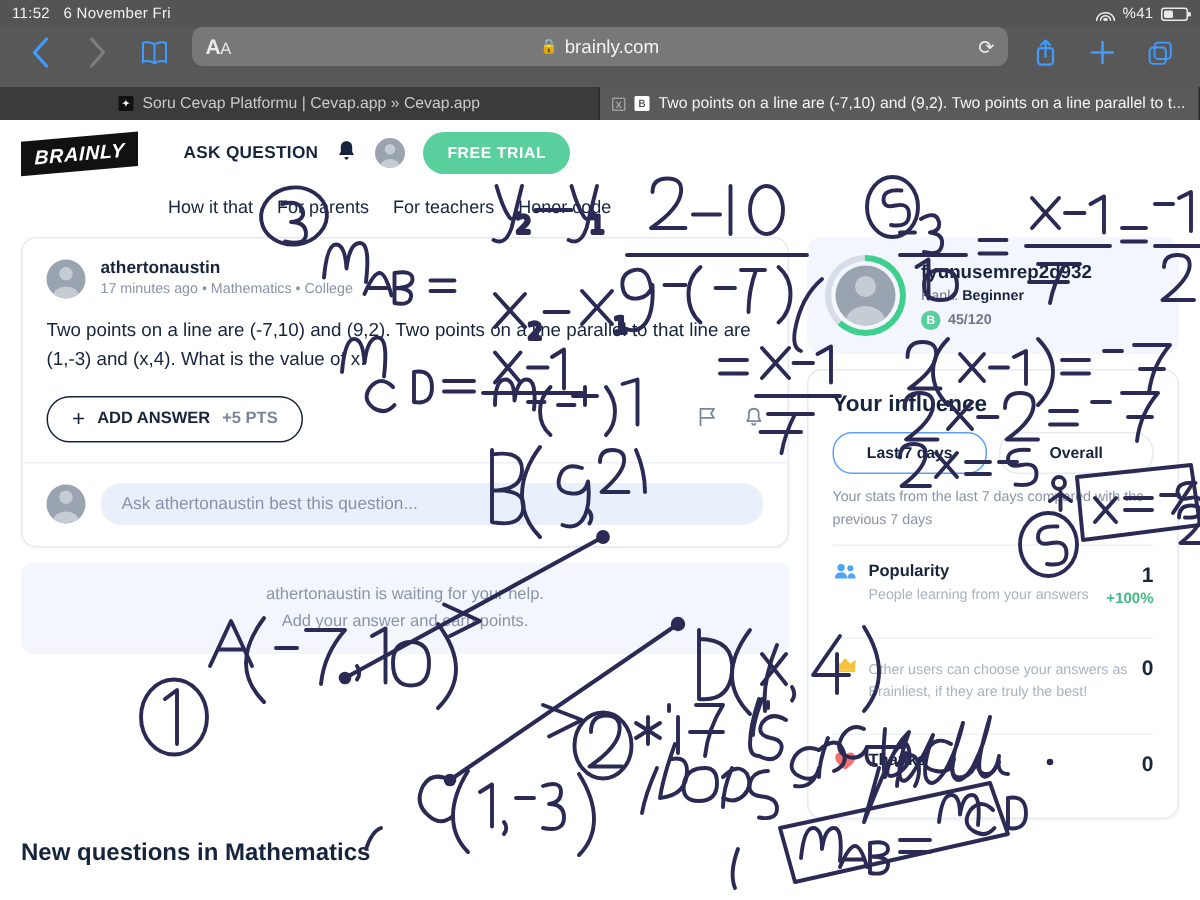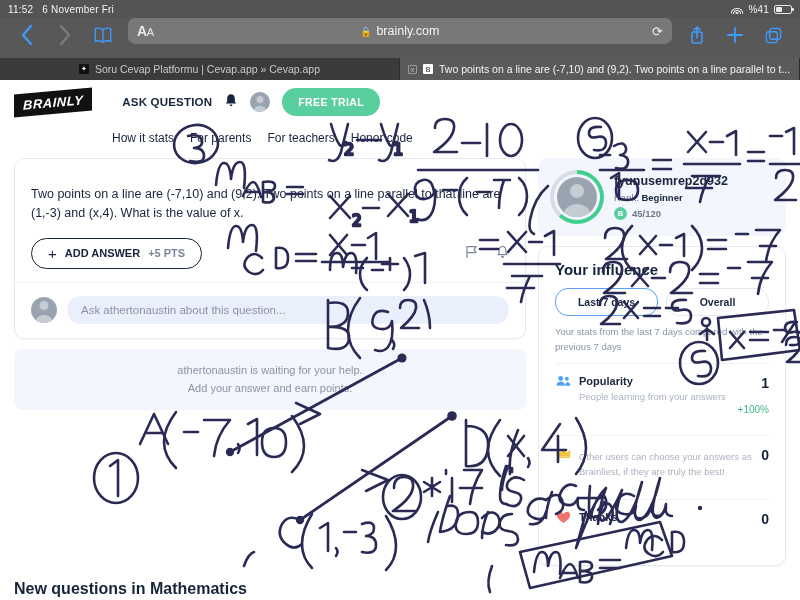--- a/index.html
+++ b/index.html
@@ -156,21 +156,21 @@
   }
   .tg.active { border-color:#5aa0f0; }
   .infl-note { font-size:9.5px; color:#8a94a6; line-height:1.55; margin-top:9px; }
   .statrow { display:flex; align-items:flex-start; gap:8px; padding: 11px 0; border-top:1px solid #eef1f6; margin-top:9px;}
   .statrow:first-of-type { border-top:none; }
   .sico { width:16px; flex:0 0 auto; text-align:center; font-size:13px; line-height:1.1; }
   .stitle { font-size:11px; font-weight:bold; color:#16243c; }
   .sdesc { font-size:9.5px; color:#aab2c0; line-height:1.5; margin-top:3px; }
   .svals { margin-left:auto; text-align:right; flex:0 0 auto; }
   .snum { font-size:14px; font-weight:bold; color:#16243c; }
-  .spct { font-size:10px; font-weight:normal; color:#3fba85; margin-top:13px; }
+  .spct { font-size:10px; font-weight:bold; color:#3fba85; margin-top:3px; }
 
   .newq { padding: 14px 14px 0 14px; }
   .newq h2 { font-size:16px; color:#16243c; }
 
   
   .ink { position:absolute; inset:0; pointer-events:none; }
   .ink svg { width:800px; height:600px; display:block; }
   .ink text { font-family:"DejaVu Sans", sans-serif; fill:#2a2a55; }
 </style>
 </head>
@@ -257,30 +257,37 @@
     <div class="bell">
       <svg width="14" height="15" viewBox="0 0 14 15">
           <path d="M7 1.2 C4.6 1.2 3.2 2.9 3.2 5.2 V8.2 L2 10.4 H12 L10.8 8.2 V5.2 C10.8 2.9 9.4 1.2 7 1.2 Z" fill="#16243c"></path>
           <path d="M5.6 11.6 C5.8 12.7 6.3 13.3 7 13.3 C7.7 13.3 8.2 12.7 8.4 11.6 Z" fill="#16243c"></path>
         </svg>
     </div>
     <div class="avatar-sm"></div>
     <button class="freetrial">FREE TRIAL</button>
   </div>
   <div class="subnav">
-    <span>How it stats</span>
+    <span>How it that</span>
     <span>For parents</span>
     <span>For teachers</span>
     <span>Honor code</span>
   </div>
 
   <div class="content">
 
     <div class="col-main">
       <div class="card">
+        <div class="qhead">
+          <div class="avatar-md"></div>
+          <div>
+            <div class="uname">athertonaustin</div>
+            <div class="meta">17 minutes ago • Mathematics • College</div>
+          </div>
+        </div>
         <div class="qtext">Two points on a line are (-7,10) and (9,2). Two points on a line parallel to that line are (1,-3) and (x,4). What is the value of x.</div>
         <div class="qrow">
           <div class="addans">
             <span class="plus">+</span>
             <span>ADD ANSWER</span>
             <span class="pts">+5 PTS</span>
           </div>
           <div class="qicons">
             <span>
               <svg width="13" height="14" viewBox="0 0 13 14">
@@ -292,21 +299,21 @@
                   <path d="M6.5 1.5 C4.4 1.5 3.2 2.9 3.2 5 V7.8 L2.1 9.7 H10.9 L9.8 7.8 V5 C9.8 2.9 8.6 1.5 6.5 1.5 Z" stroke="#7c8699" stroke-width="1.2" fill="none" stroke-linejoin="round"></path>
                   <path d="M5.3 11 C5.5 11.9 6 12.3 6.5 12.3 C7 12.3 7.5 11.9 7.7 11" stroke="#7c8699" stroke-width="1.2" fill="none"></path>
                 </svg>
             </span>
           </div>
         </div>
         <div class="divider"></div>
         <div class="askrow">
           <div class="avatar-md"></div>
           <div class="askinput">
-            <span>Ask athertonaustin about this question...</span>
+            <span>Ask athertonaustin best this question...</span>
           </div>
         </div>
       </div>
 
       <div class="waiting">
         <div>athertonaustin is waiting for your help.</div>
         <div>Add your answer and earn points.</div>
       </div>
     </div>
 

